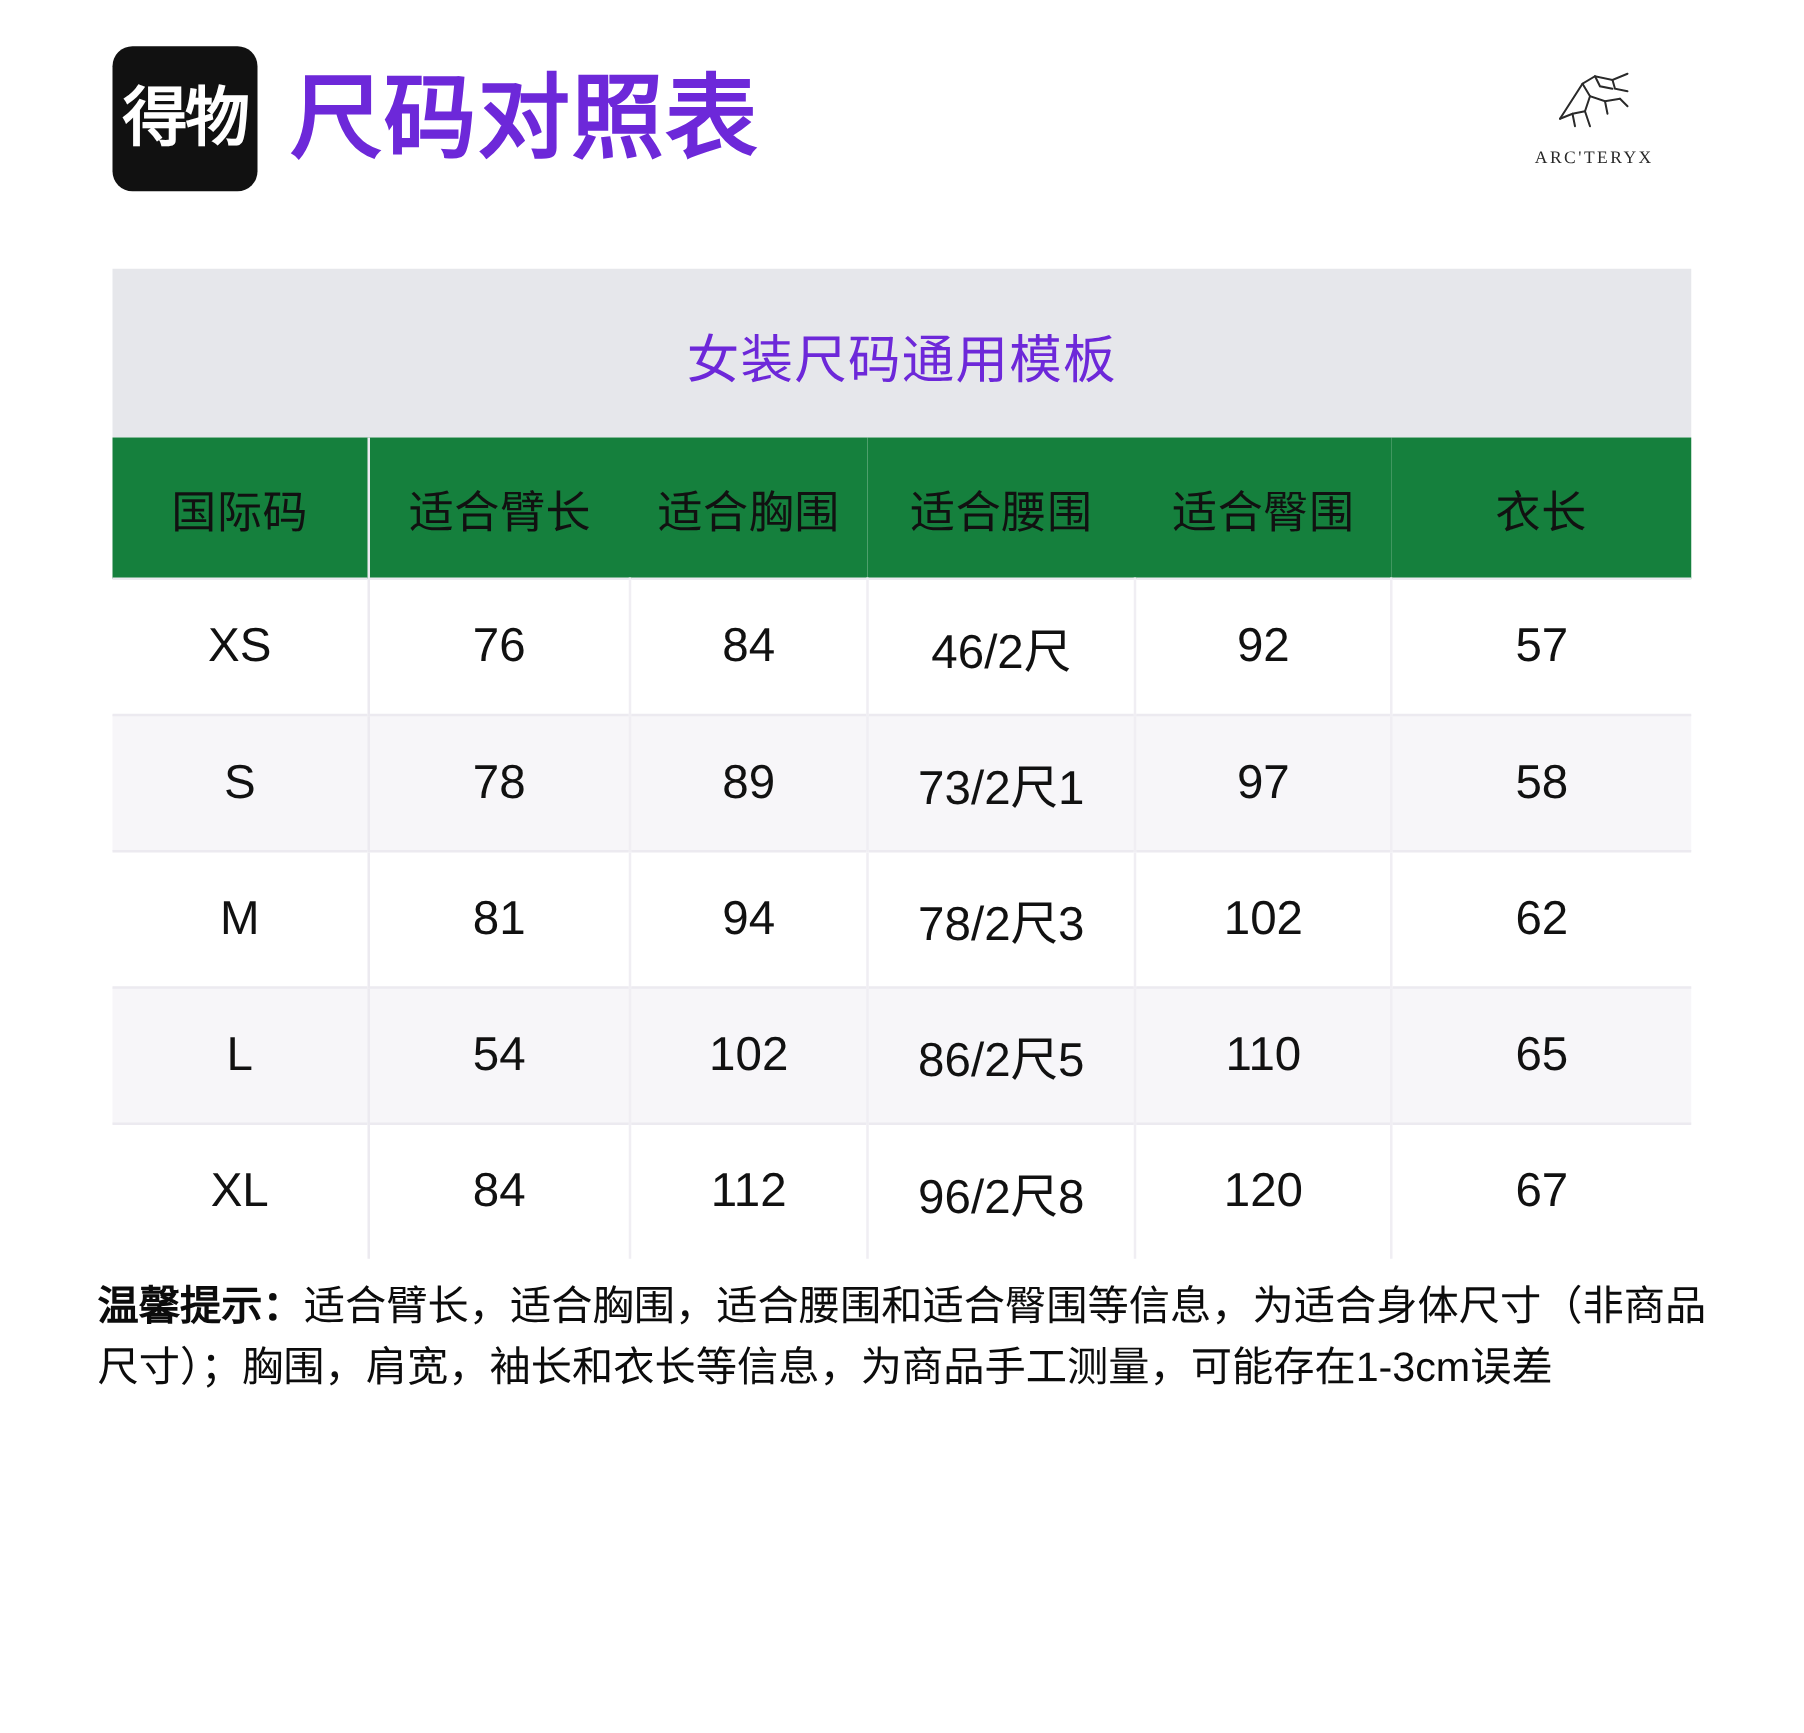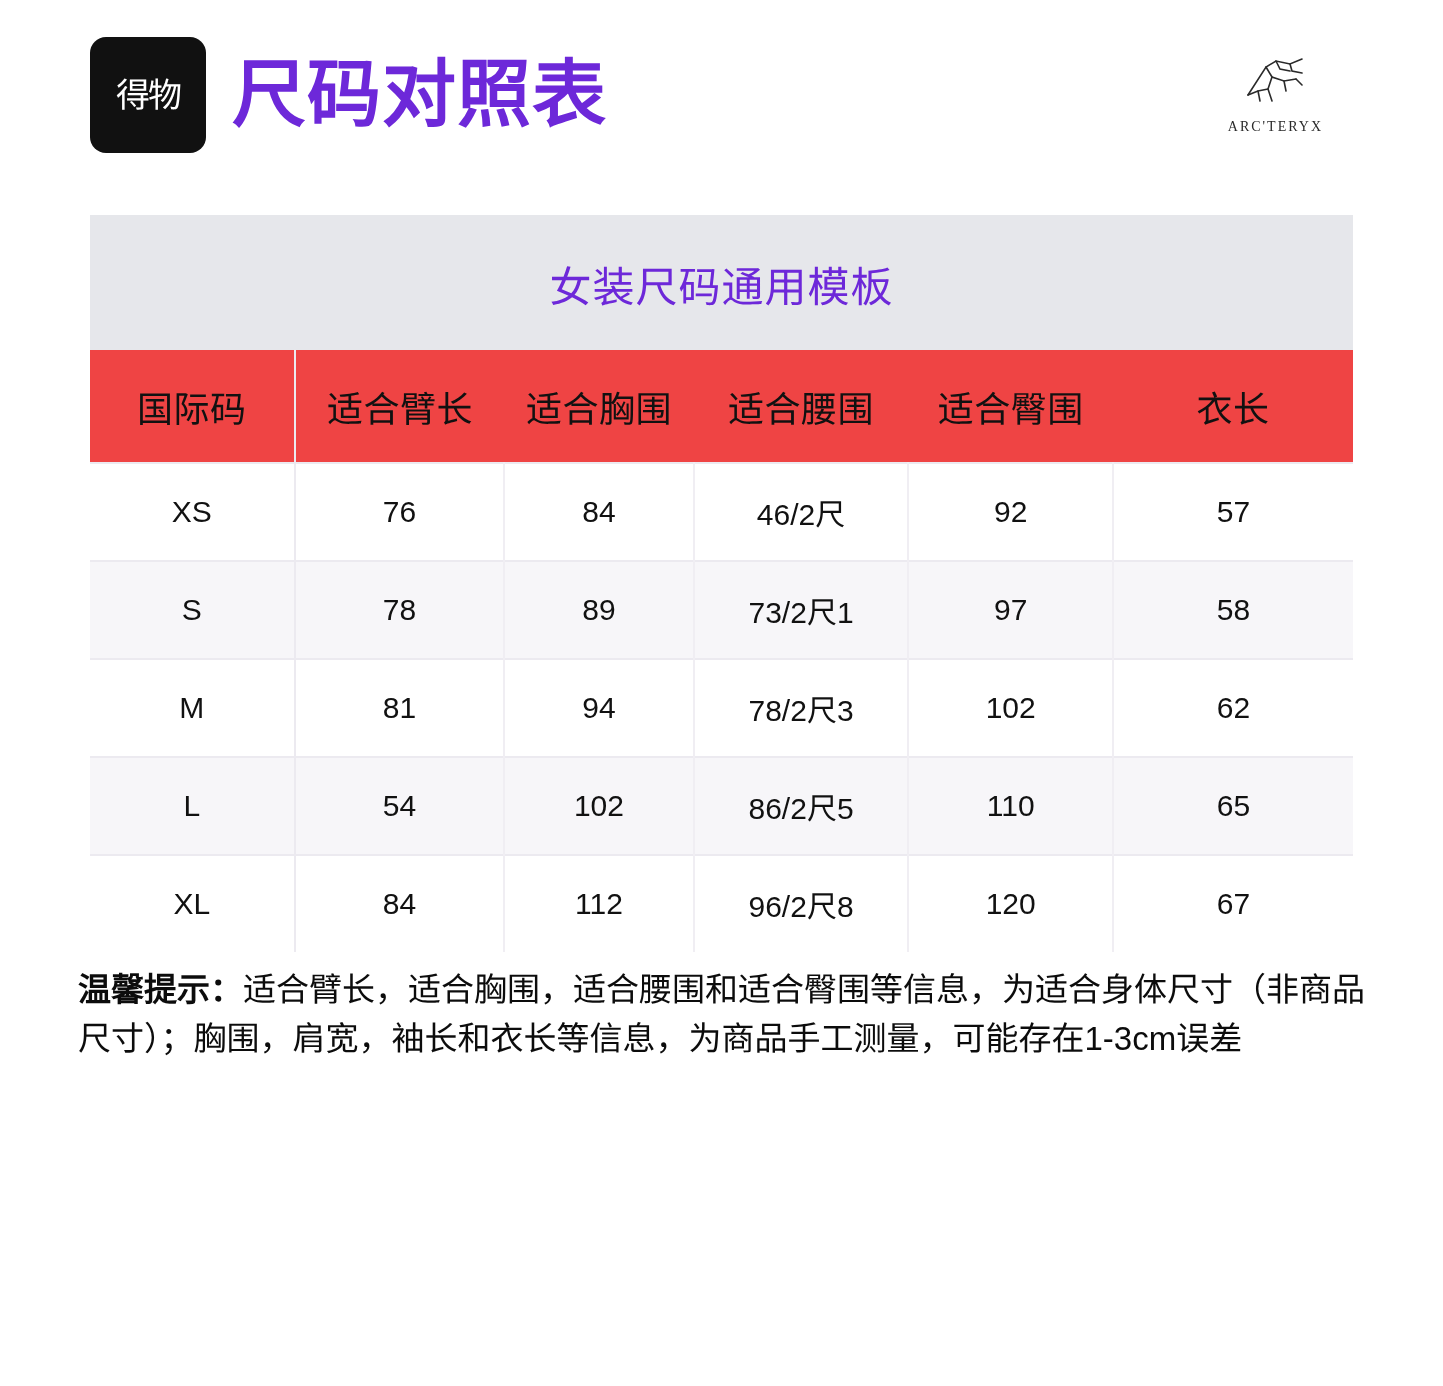--- a/index.html
+++ b/index.html
@@ -35,22 +35,22 @@
     height: 116px;
     background: #111111;
     border-radius: 16px;
     display: flex;
     align-items: center;
     justify-content: center;
     flex: 0 0 auto;
   }
   .brand-badge-text {
     color: #ffffff;
-    font-size: 34px;
-    font-weight: normal;
+    font-size: 52px;
+    font-weight: bold;
     letter-spacing: -2px;
     line-height: 1;
     font-family: "DejaVu Sans", sans-serif;
   }
   .page-title {
     font-size: 74px;
     font-weight: bold;
     margin-left: 26px;
     line-height: 1;
     letter-spacing: 1px;
@@ -95,27 +95,27 @@
     border-collapse: collapse;
     table-layout: fixed;
   }
   table.size-table th,
   table.size-table td {
     text-align: center;
     font-weight: normal;
     color: #111111;
   }
   table.size-table thead th {
-    background: #ef4444;
+    background: #15803d;
     font-size: 36px;
     padding: 30px 0 30px 0;
     letter-spacing: 0.5px;
   }
   table.size-table tbody td {
-    font-size: 30px;
+    font-size: 38px;
     padding: 26px 0 26px 0;
     border-top: 2px solid #eceaf0;
   }
   table.size-table tbody tr:nth-child(odd) td {
     background: #ffffff;
   }
   table.size-table tbody tr:nth-child(even) td {
     background: #f7f6f9;
   }
   table.size-table tbody td:first-child,

